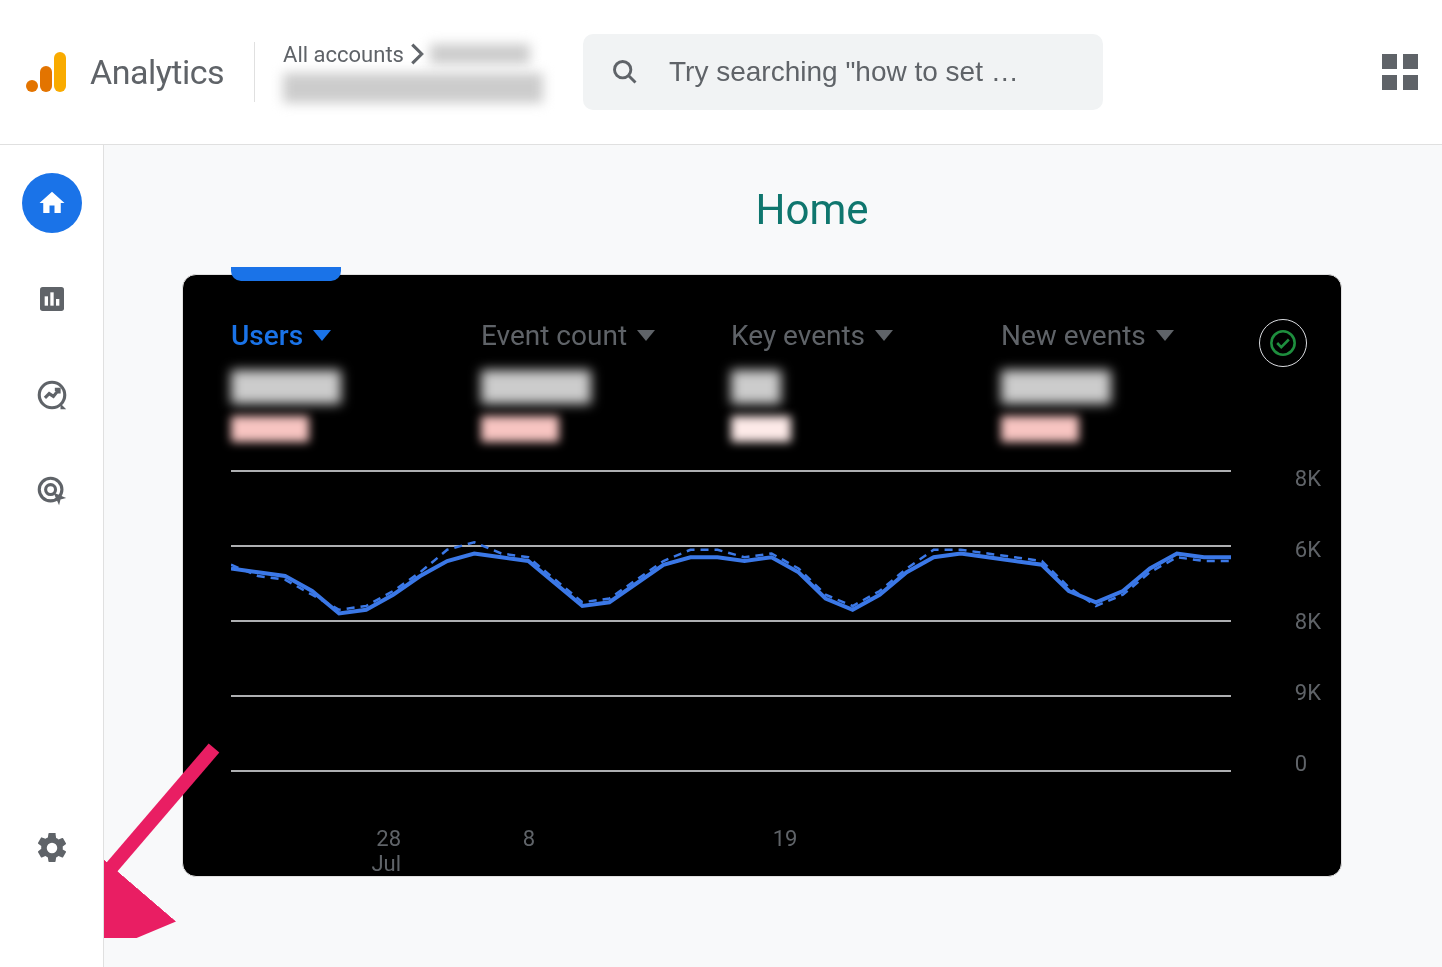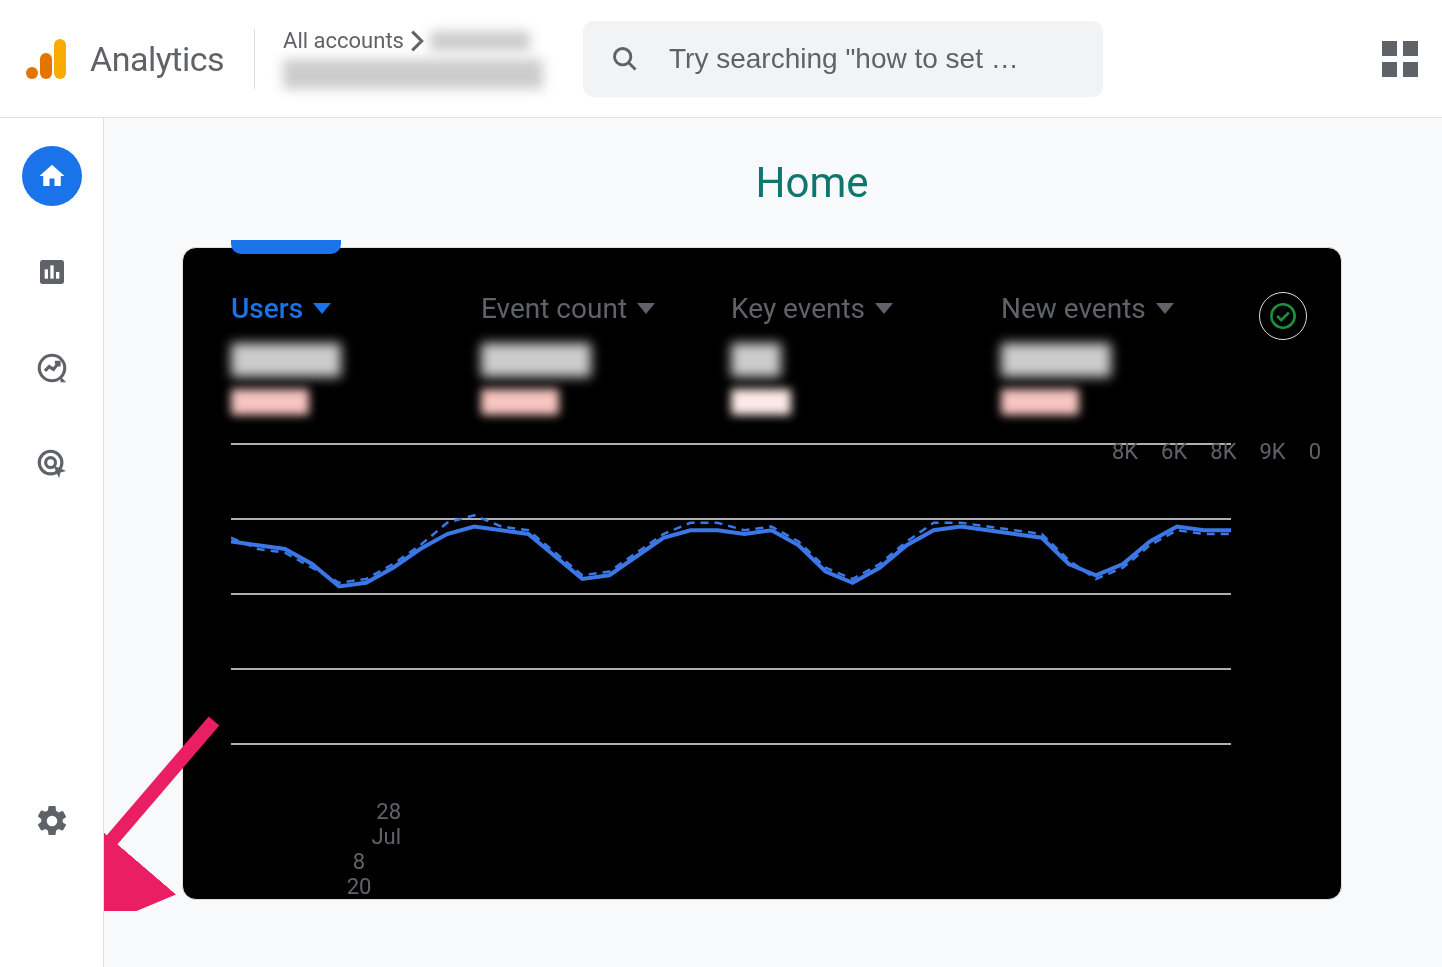--- a/index.html
+++ b/index.html
@@ -1,17 +1,17 @@
 <!DOCTYPE html>
 <html><head>
 <meta charset="utf-8">
 <style>
   * { box-sizing: border-box; margin: 0; padding: 0; }
   body { font-family: 'Google Sans', Roboto, Arial, sans-serif; background: #fff; color: #3c4043; width: 1442px; height: 967px; overflow: hidden; }
-  .header { display: flex; align-items: center; height: 118px; padding: 0 24px; border-bottom: 1px solid #e0e0e0; }
+  .header { display: flex; align-items: center; height: 145px; padding: 0 24px; border-bottom: 1px solid #e0e0e0; }
   .logo-block { display: flex; align-items: center; gap: 18px; padding-right: 30px; border-right: 1px solid #e0e0e0; height: 60px; margin-right: 28px;}
   .logo-svg { width: 48px; height: 48px; }
   .product-name { font-size: 34px; color: #5f6368; font-weight: 400; letter-spacing: -0.5px;}
   .account-picker { display: flex; flex-direction: column; gap: 6px; cursor: pointer; justify-content: flex-end; }
   .account-top { display: flex; align-items: center; gap: 6px; font-size: 22px; color: #5f6368; }
   .blurred { filter: blur(6px); background: #ccc; display:inline-block; }
   .blurred.s1 { width:100px; height:20px; }
   .blurred.s2 { width:260px; height:30px; }
   .search-wrap { margin-left: 40px; display:flex; align-items:center; background:#f1f3f4; border-radius:10px; height:76px; padding:0 28px; flex:0 0 520px; gap:30px; }
   .search-wrap input { border:none; background:transparent; font-size:28px; color:#5f6368; outline:none; width:100%; }
@@ -35,22 +35,22 @@
   .metric-head { display:flex; align-items:center; gap:10px; font-size:28px; color:#5f6368; cursor:pointer; }
   .metric.active .metric-head { color:#1a73e8; font-weight:500;}
   .caret { width:0; height:0; border-left:9px solid transparent; border-right:9px solid transparent; border-top:11px solid currentColor; }
   .metric-val { margin-top:18px; }
   .metric-val .blurred { width:110px; height:34px; }
   .metric-pct { margin-top:8px; }
   .metric-pct .blurred { width:78px; height:26px; background:#f7c4c1; filter:blur(5px); }
   .verify-badge { position:absolute; right:34px; top:44px; width:48px; height:48px; border-radius:50%; border:1px solid #dadce0; display:flex; align-items:center; justify-content:center;}
   .chart-area { position:relative; height:360px; margin:10px 0 0 0; }
   .chart-svg { position:absolute; left:48px; top:0; }
-  .y-axis { position:absolute; right:20px; top:0; height:310px; display:flex; justify-content:space-between; text-align:left; font-size:22px; color:#5f6368;gap:23px; }
-  .x-axis { display:flex; padding-left:48px; font-size:22px; color:#5f6368;flex-direction:column; }
+  .y-axis { position:absolute; right:20px; top:0; height:310px; display:flex; flex-direction:column; justify-content:space-between; text-align:left; font-size:22px; color:#5f6368;gap:23px; }
+  .x-axis { display:flex; padding-left:48px; font-size:22px; color:#5f6368; }
   .x-tick { width:256px; text-align:center; }
   .x-tick div:first-child { }
   .annotation-arrow { position:absolute; left:80px; bottom:100px; pointer-events:none; }
 </style>
 </head>
 <body>
 
 <div class="header">
   <div class="logo-block">
     <svg class="logo-svg" viewBox="0 0 48 48">
@@ -190,21 +190,21 @@
           </div>
         </div>
         <div class="x-axis">
           <div class="x-tick" style="width:170px;text-align:right">
               <div style="white-space:pre-line">28<br>Jul</div>
             </div>
           <div class="x-tick">
               <div>8</div>
             </div>
           <div class="x-tick">
-              <div>20</div>
+              <div>19</div>
             </div>
         </div>
       </div>
     </div>
 
     <svg class="annotation-arrow" width="160" height="200" style="position:absolute;left:-40px;bottom:60px;">
       <defs>
           <marker id="ah" markerWidth="12" markerHeight="12" refX="2" refY="6" orient="auto">
             <path d="M0,0 L12,6 L0,12 Z" fill="#e91e63"></path>
           </marker>

